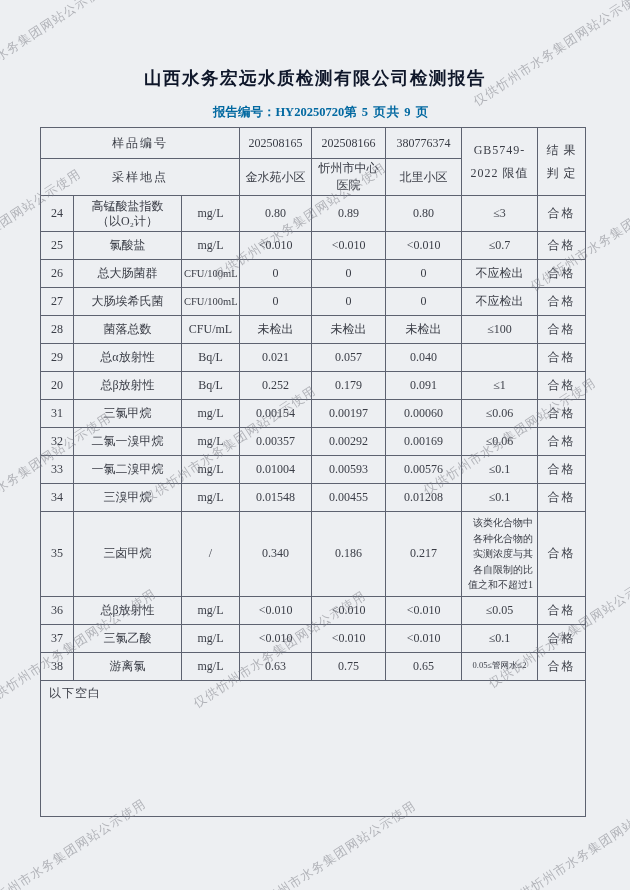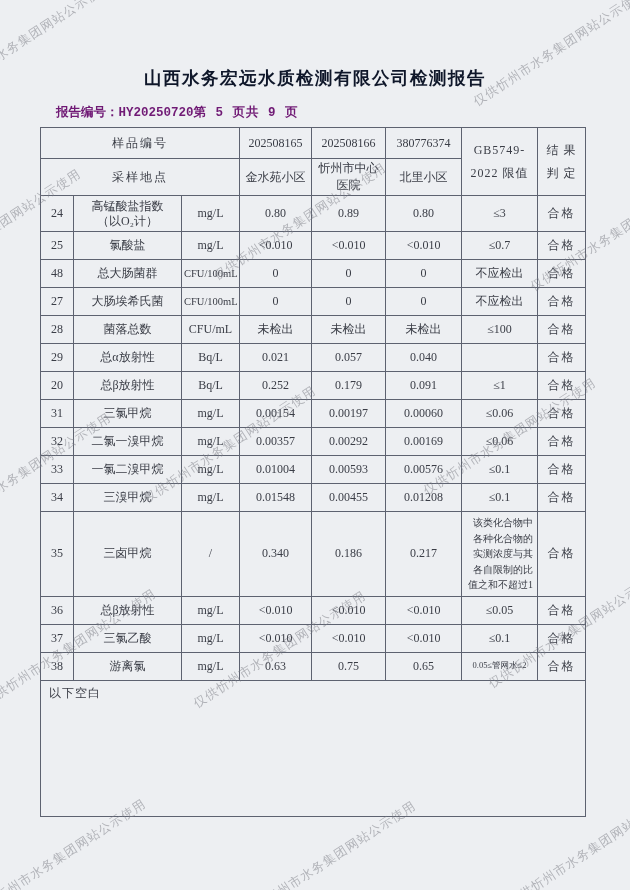--- a/index.html
+++ b/index.html
@@ -29,27 +29,26 @@
     margin:0;
     padding-top:66px;
     text-align:center;
     font-size:17.5px;
     font-weight:bold;
     letter-spacing:1.5px;
     color:#0f172a;
   }
   .meta{
     display:flex;
-    justify-content:flex-start;
+    justify-content:center;
     align-items:flex-end;
     margin:14px 44px 6px 56px;
     font-size:12.5px;
     font-weight:600;
-    color:#701a75;
-    font-family:Liberation Mono, monospace;
+    color:#0369a1;
   }
   .meta .pageinfo{letter-spacing:1px;}
 
   table.report{
     border-collapse:collapse;
     table-layout:fixed;
     margin-left:40px;
     width:545px;
     background:transparent;
   }
@@ -173,21 +172,21 @@
     <td class="cell-no">25</td>
     <td class="cell-name">氯酸盐</td>
     <td class="cell-unit">mg/L</td>
     <td class="cell-val">&lt;0.010</td>
     <td class="cell-val">&lt;0.010</td>
     <td class="cell-val">&lt;0.010</td>
     <td class="cell-limit">≤0.7</td>
     <td class="cell-result">合格</td>
   </tr>
         <tr>
-    <td class="cell-no">48</td>
+    <td class="cell-no">26</td>
     <td class="cell-name">总大肠菌群</td>
     <td class="cell-unit small">CFU/100mL</td>
     <td class="cell-val">0</td>
     <td class="cell-val">0</td>
     <td class="cell-val">0</td>
     <td class="cell-limit">不应检出</td>
     <td class="cell-result">合格</td>
   </tr>
         <tr>
     <td class="cell-no">27</td>

